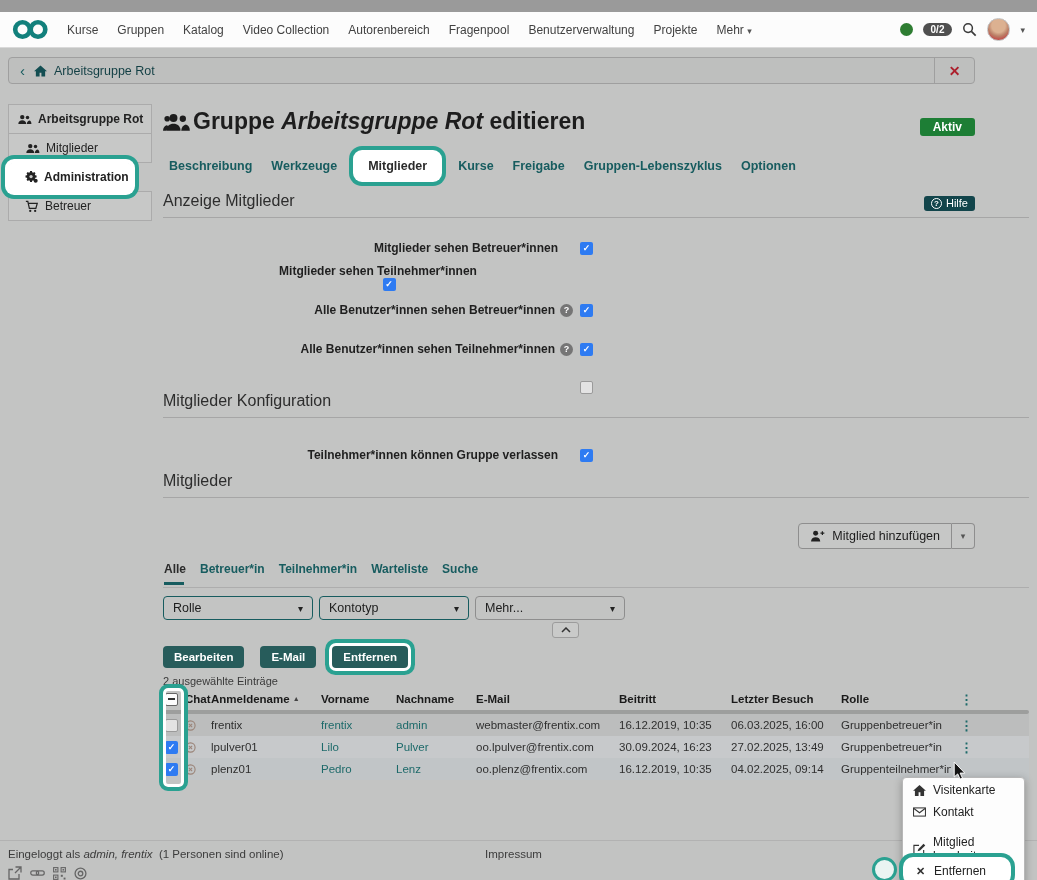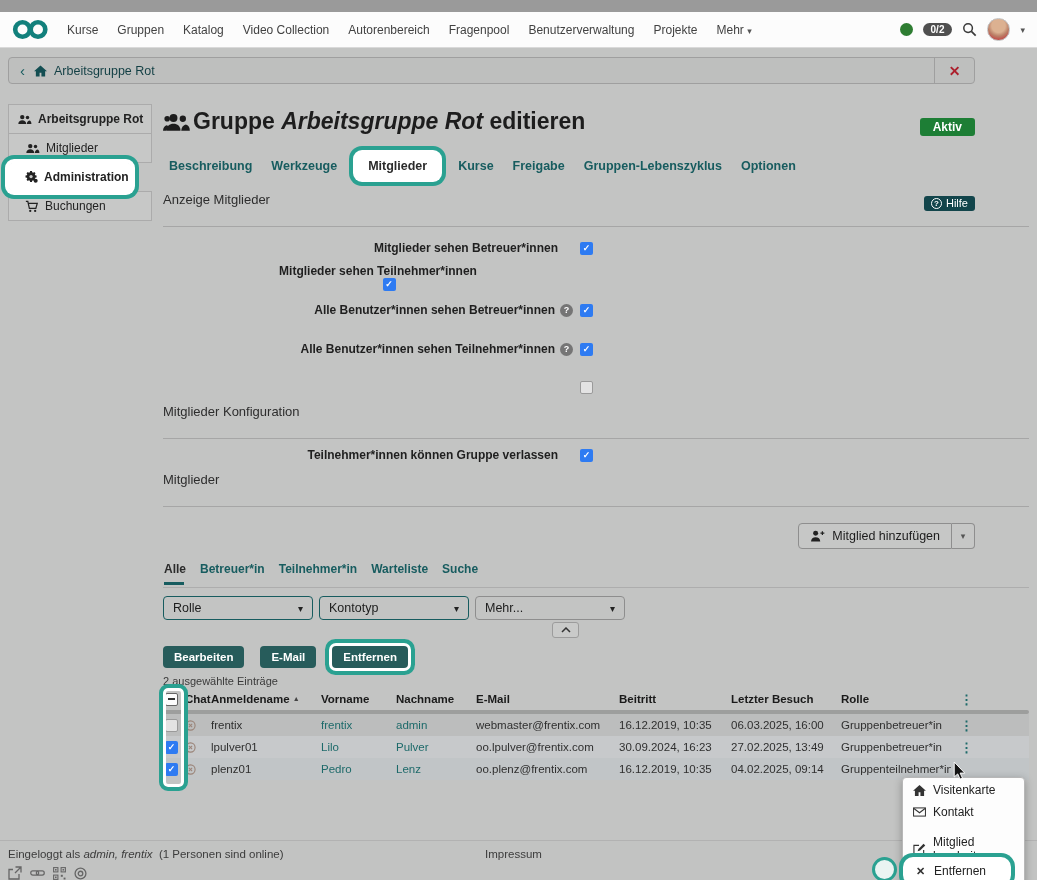--- a/index.html
+++ b/index.html
@@ -38,21 +38,21 @@
   
   .content{position:absolute;left:163px;top:92px;width:866px;height:736px;z-index:2}
   .title-row{position:absolute;top:4px;left:0;display:flex;align-items:center;gap:2px;color:#1d1d1d}
   .title-icon{color:#1d1d1d}
   .page-title{font-size:23px;font-weight:bold;margin:0;white-space:nowrap}
   .badge-aktiv{position:absolute;top:14px;right:54px;background:#1d7e35;color:#fff;font-size:12px;font-weight:bold;padding:2px 13px;border-radius:3px}
   .tabs{position:absolute;top:46px;left:6px;display:flex;align-items:center;gap:19px;height:32px}
   .tab{font-size:12.5px;font-weight:bold;color:#175c5f;cursor:pointer;white-space:nowrap}
   .tab.active{color:#2b2b2b;background:#fff;padding:6px 12px;border-radius:6px}
 
-  .sec-head{position:absolute;left:0;right:0;font-size:13px;color:#2d2d2d;border-bottom:1px solid #a6a6a6;padding-bottom:19px}
+  .sec-head{position:absolute;left:0;right:0;font-size:16px;color:#2d2d2d;border-bottom:1px solid #a6a6a6;padding-bottom:7px}
   .badge-hilfe{position:absolute;top:92px;right:54px;background:#12454b;color:#fff;font-size:11px;padding:1px 7px 2px;border-radius:3px;display:flex;align-items:center;gap:4px;cursor:pointer}
   .hq{width:11px;height:11px;border:1px solid #fff;border-radius:50%;font-size:8px;font-weight:bold;display:inline-flex;align-items:center;justify-content:center}
 
   .frow{position:absolute;left:0;width:430px;height:24px;display:flex;align-items:center;justify-content:flex-end}
   .flabel{font-size:12px;font-weight:bold;color:#1f1f1f;text-align:right;white-space:nowrap}
   .qicon{width:13px;height:13px;border-radius:50%;background:#757575;color:#fff;font-size:9px;font-weight:bold;display:inline-flex;align-items:center;justify-content:center;margin-left:5px;cursor:pointer}
   .cb{width:13px;height:13px;border-radius:2px;display:inline-flex;align-items:center;justify-content:center;flex:none;cursor:pointer}
   .cb.off{background:#e3e3e3;border:1px solid #9a9a9a}
   .cb.on{background:#2e7bf2;color:#fff;font-size:9px;font-weight:bold;line-height:1}
   .cb.ind{background:#fdfdfd;border:1px solid #666}
@@ -199,21 +199,21 @@
         <span class="side-label">Administration</span>
       </div>
       <div class="side-item child">
         <span class="icon ">
           <svg width="14" height="13" viewBox="0 0 16 14">
             <path d="M1 1.2h2.2L5 9.2h7.4L14 3.4H4" fill="none" stroke="currentColor" stroke-width="1.4"></path>
             <circle cx="6" cy="12" r="1.3" fill="currentColor"></circle>
             <circle cx="11.6" cy="12" r="1.3" fill="currentColor"></circle>
           </svg>
         </span>
-        <span class="side-label">Buchungen</span>
+        <span class="side-label">Betreuer</span>
       </div>
     </aside>
 
   <main class="content">
     <div class="title-row">
       <span class="title-icon icon">
         <svg width="28" height="20" viewBox="0 0 24 16">
             <circle cx="9" cy="4.6" r="3.4" fill="currentColor"></circle>
             <circle cx="17" cy="5.2" r="2.7" fill="currentColor"></circle>
             <circle cx="3.6" cy="5.2" r="2.4" fill="currentColor"></circle>
@@ -259,21 +259,21 @@
         <div class="frow" style="top: 233px;">
           <span class="flabel">Alle Benutzer*innen sehen Teilnehmer*innen</span>
           <span class="qicon">?</span>
           <span class="cb on">✓</span>
         </div>
         <div class="frow no-help" style="top: 271px;">
           <span class="cb off"></span>
         </div>
       </div>
 
-    <div class="sec-head" style="top:300px">Mitglieder Konfiguration</div>
+    <div class="sec-head" style="top:288px">Mitglieder Konfiguration</div>
     <div>
         <div class="frow no-help" style="top: 339px;">
           <span class="flabel">Teilnehmer*innen können Gruppe verlassen</span>
           <span class="cb on">✓</span>
         </div>
       </div>
 
     <div class="sec-head" style="top:368px">Mitglieder</div>
 
     <div class="btn-add-wrap">

